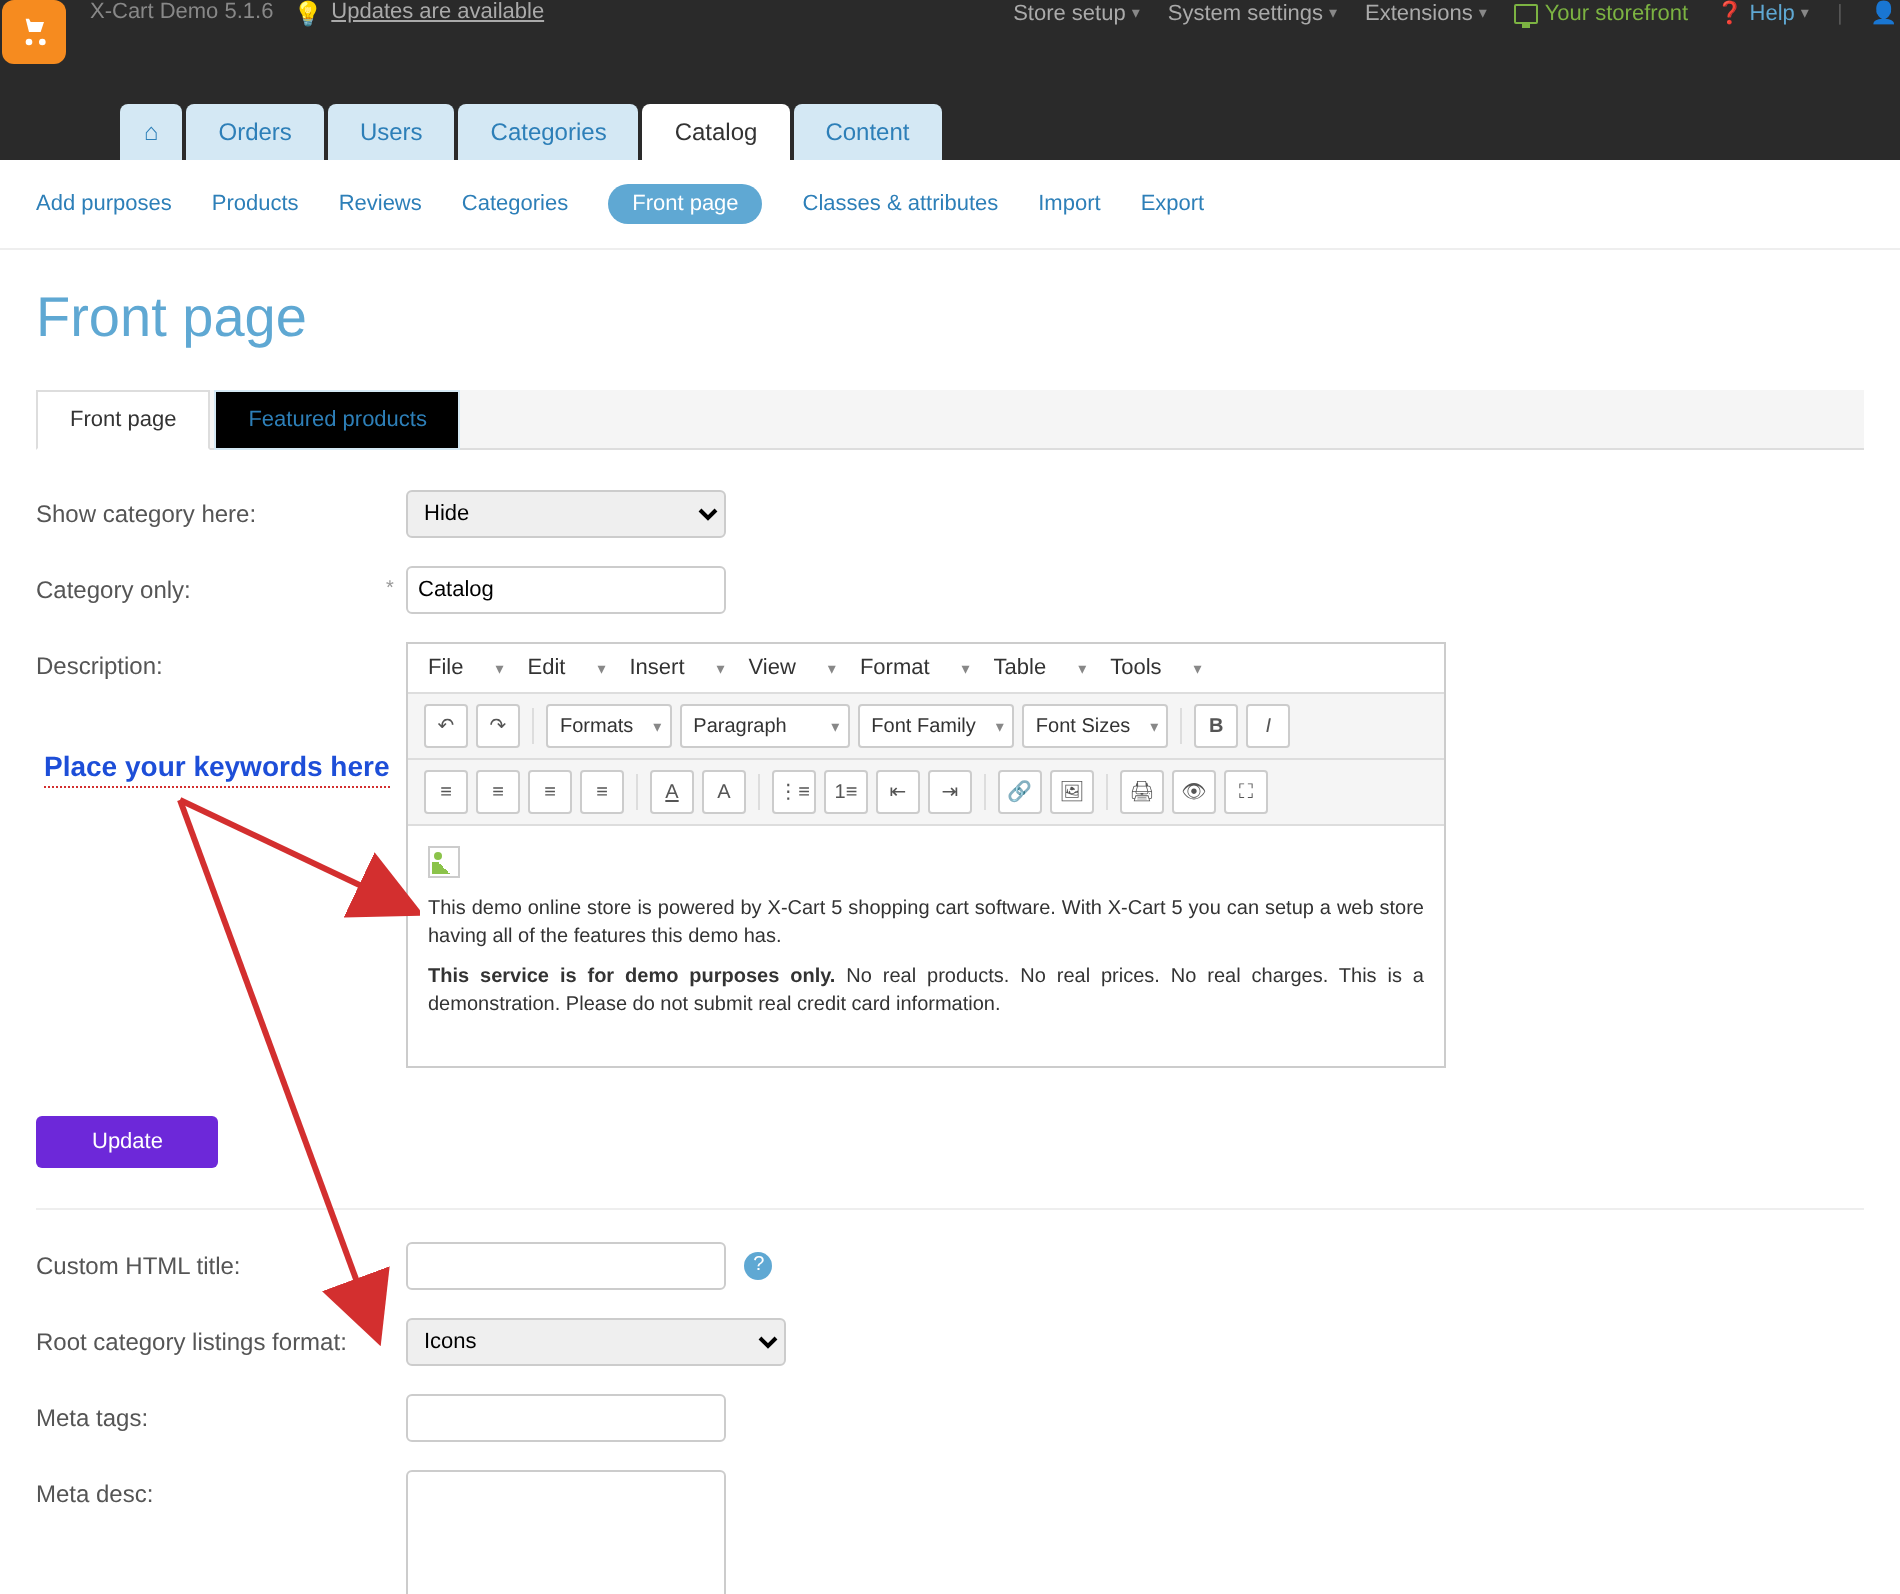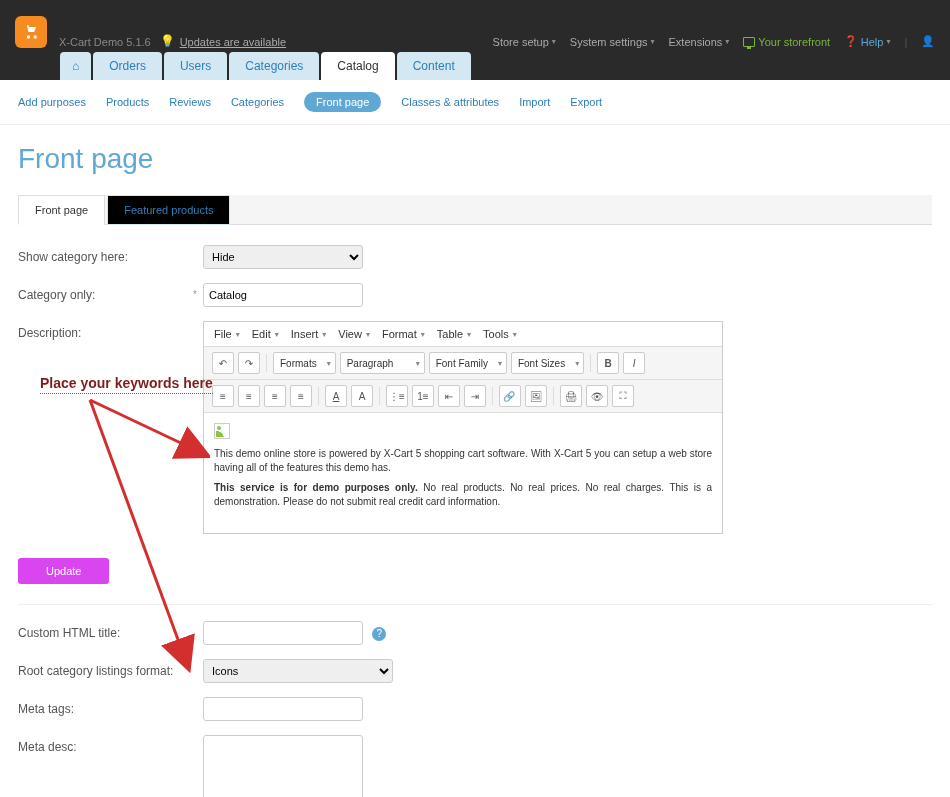--- a/index.html
+++ b/index.html
@@ -1,17 +1,17 @@
 <!DOCTYPE html>
 <html><head>
 <meta charset="utf-8">
 <style>
 * { box-sizing: border-box; margin: 0; padding: 0; }
 body { font-family: Arial, sans-serif; font-size: 12px; color: #333; background: #fff; width: 950px; }
-.topbar { background: #2a2a2a; height: 48px; display: flex; align-items: flex-end; padding: 0 15px; position: relative; }
+.topbar { background: #2a2a2a; height: 48px; display: flex; align-items: flex-start; padding: 0 1px; position: relative; }
 .logo { width: 32px; height: 32px; background: #f68b1f; border-radius: 6px; display: flex; align-items: center; justify-content: center; margin-right: 12px; }
 .logo svg { width: 20px; height: 20px; }
 .version { color: #888; font-size: 11px; margin-right: 10px; }
 .bulb { color: #f5c518; margin-right: 4px; }
 .updates { color: #aaa; font-size: 11px; text-decoration: underline; }
 .topright { margin-left: auto; display: flex; align-items: center; gap: 14px; color: #aaa; font-size: 11px; }
 .topright .menu-item { display: flex; align-items: center; gap: 3px; cursor: pointer; }
 .chev { font-size: 8px; color: #888; }
 .storefront { color: #7cb342; }
 .help { color: #5fa8d3; }
@@ -31,34 +31,34 @@
 .form-row { display: flex; align-items: flex-start; margin-bottom: 14px; }
 .form-label { width: 185px; font-size: 12px; color: #555; padding-top: 5px; }
 .form-field { flex: 1; position: relative; }
 .asterisk { color: #999; position: absolute; left: -10px; top: 6px; font-size: 10px; }
 select { width: 160px; padding: 4px; border: 1px solid #ccc; border-radius: 3px; font-size: 11px; height: 24px; }
 input[type=text] { width: 160px; padding: 5px; border: 1px solid #ccc; border-radius: 3px; font-size: 11px; }
 textarea.plain { width: 160px; height: 120px; padding: 5px; border: 1px solid #ccc; border-radius: 3px; font-size: 11px; resize: vertical; }
 .help-icon { display: inline-block; width: 14px; height: 14px; background: #5fa8d3; color: #fff; border-radius: 50%; text-align: center; line-height: 14px; font-size: 10px; margin-left: 6px; vertical-align: middle; }
 .editor { border: 1px solid #ccc; width: 520px; background: #fff; }
 .editor-menubar { display: flex; gap: 12px; padding: 6px 10px; border-bottom: 1px solid #ddd; font-size: 11px; }
-.editor-menubar .m { cursor: pointer; display: flex; align-items: center; gap: 4px; }
+.editor-menubar .m { cursor: pointer; display: flex; align-items: center; gap: 16px; }
 .editor-toolbar { display: flex; flex-wrap: wrap; gap: 4px; padding: 5px 8px; border-bottom: 1px solid #ddd; background: #f5f5f5; align-items: center; }
 .tbtn { width: 22px; height: 22px; border: 1px solid #ccc; background: #fff; border-radius: 2px; display: flex; align-items: center; justify-content: center; font-size: 10px; cursor: pointer; color: #555; }
 .tsel { height: 22px; border: 1px solid #ccc; background: #fff; border-radius: 2px; padding: 0 18px 0 6px; font-size: 10px; display: flex; align-items: center; cursor: pointer; position: relative; }
 .tsel::after { content: "▾"; position: absolute; right: 4px; font-size: 8px; color: #888; }
 .tsep { width: 1px; height: 18px; background: #ddd; margin: 0 2px; }
 .editor-body { padding: 10px; min-height: 120px; font-size: 10px; color: #333; text-align: justify; }
 .editor-body .img-placeholder { width: 16px; height: 16px; border: 1px solid #ccc; display: inline-block; margin-bottom: 6px; position: relative; }
 .editor-body .img-placeholder::before { content: ""; position: absolute; top: 2px; left: 2px; width: 4px; height: 4px; border-radius: 50%; background: #8bc34a; }
 .editor-body .img-placeholder::after { content: ""; position: absolute; bottom: 1px; left: 1px; right: 1px; height: 6px; background: linear-gradient(45deg, #8bc34a 50%, transparent 50%); }
 .editor-body p { margin-bottom: 6px; line-height: 1.4; }
-.update-btn { background: #d946ef; color: #fff; border: none; padding: 7px 28px; border-radius: 3px; font-size: 11px; cursor: pointer; margin: 10px 0 20px 0; }
+.update-btn { background: #6d28d9; color: #fff; border: none; padding: 7px 28px; border-radius: 3px; font-size: 11px; cursor: pointer; margin: 10px 0 20px 0; }
 .section-divider { border-top: 1px solid #eee; margin: 0 0 16px 0; }
-.annotation { position: absolute; color: #7f1d1d; font-size: 14px; font-weight: bold; left: 40px; top: 358px; border-bottom: 1px dotted #d32f2f; padding-bottom: 2px; pointer-events: none; }
+.annotation { position: absolute; color: #1d4ed8; font-size: 14px; font-weight: bold; left: 22px; top: 358px; border-bottom: 1px dotted #d32f2f; padding-bottom: 2px; pointer-events: none; }
 .arrow-svg { position: absolute; pointer-events: none; }
 .monitor-icon { display: inline-block; width: 12px; height: 10px; border: 1px solid #7cb342; border-radius: 1px; position: relative; }
 .monitor-icon::after { content: ""; position: absolute; bottom: -3px; left: 3px; width: 4px; height: 2px; background: #7cb342; }
 </style>
 </head>
 <body>
 
 <div class="topbar">
   <div class="logo">
     <svg viewBox="0 0 24 24">

